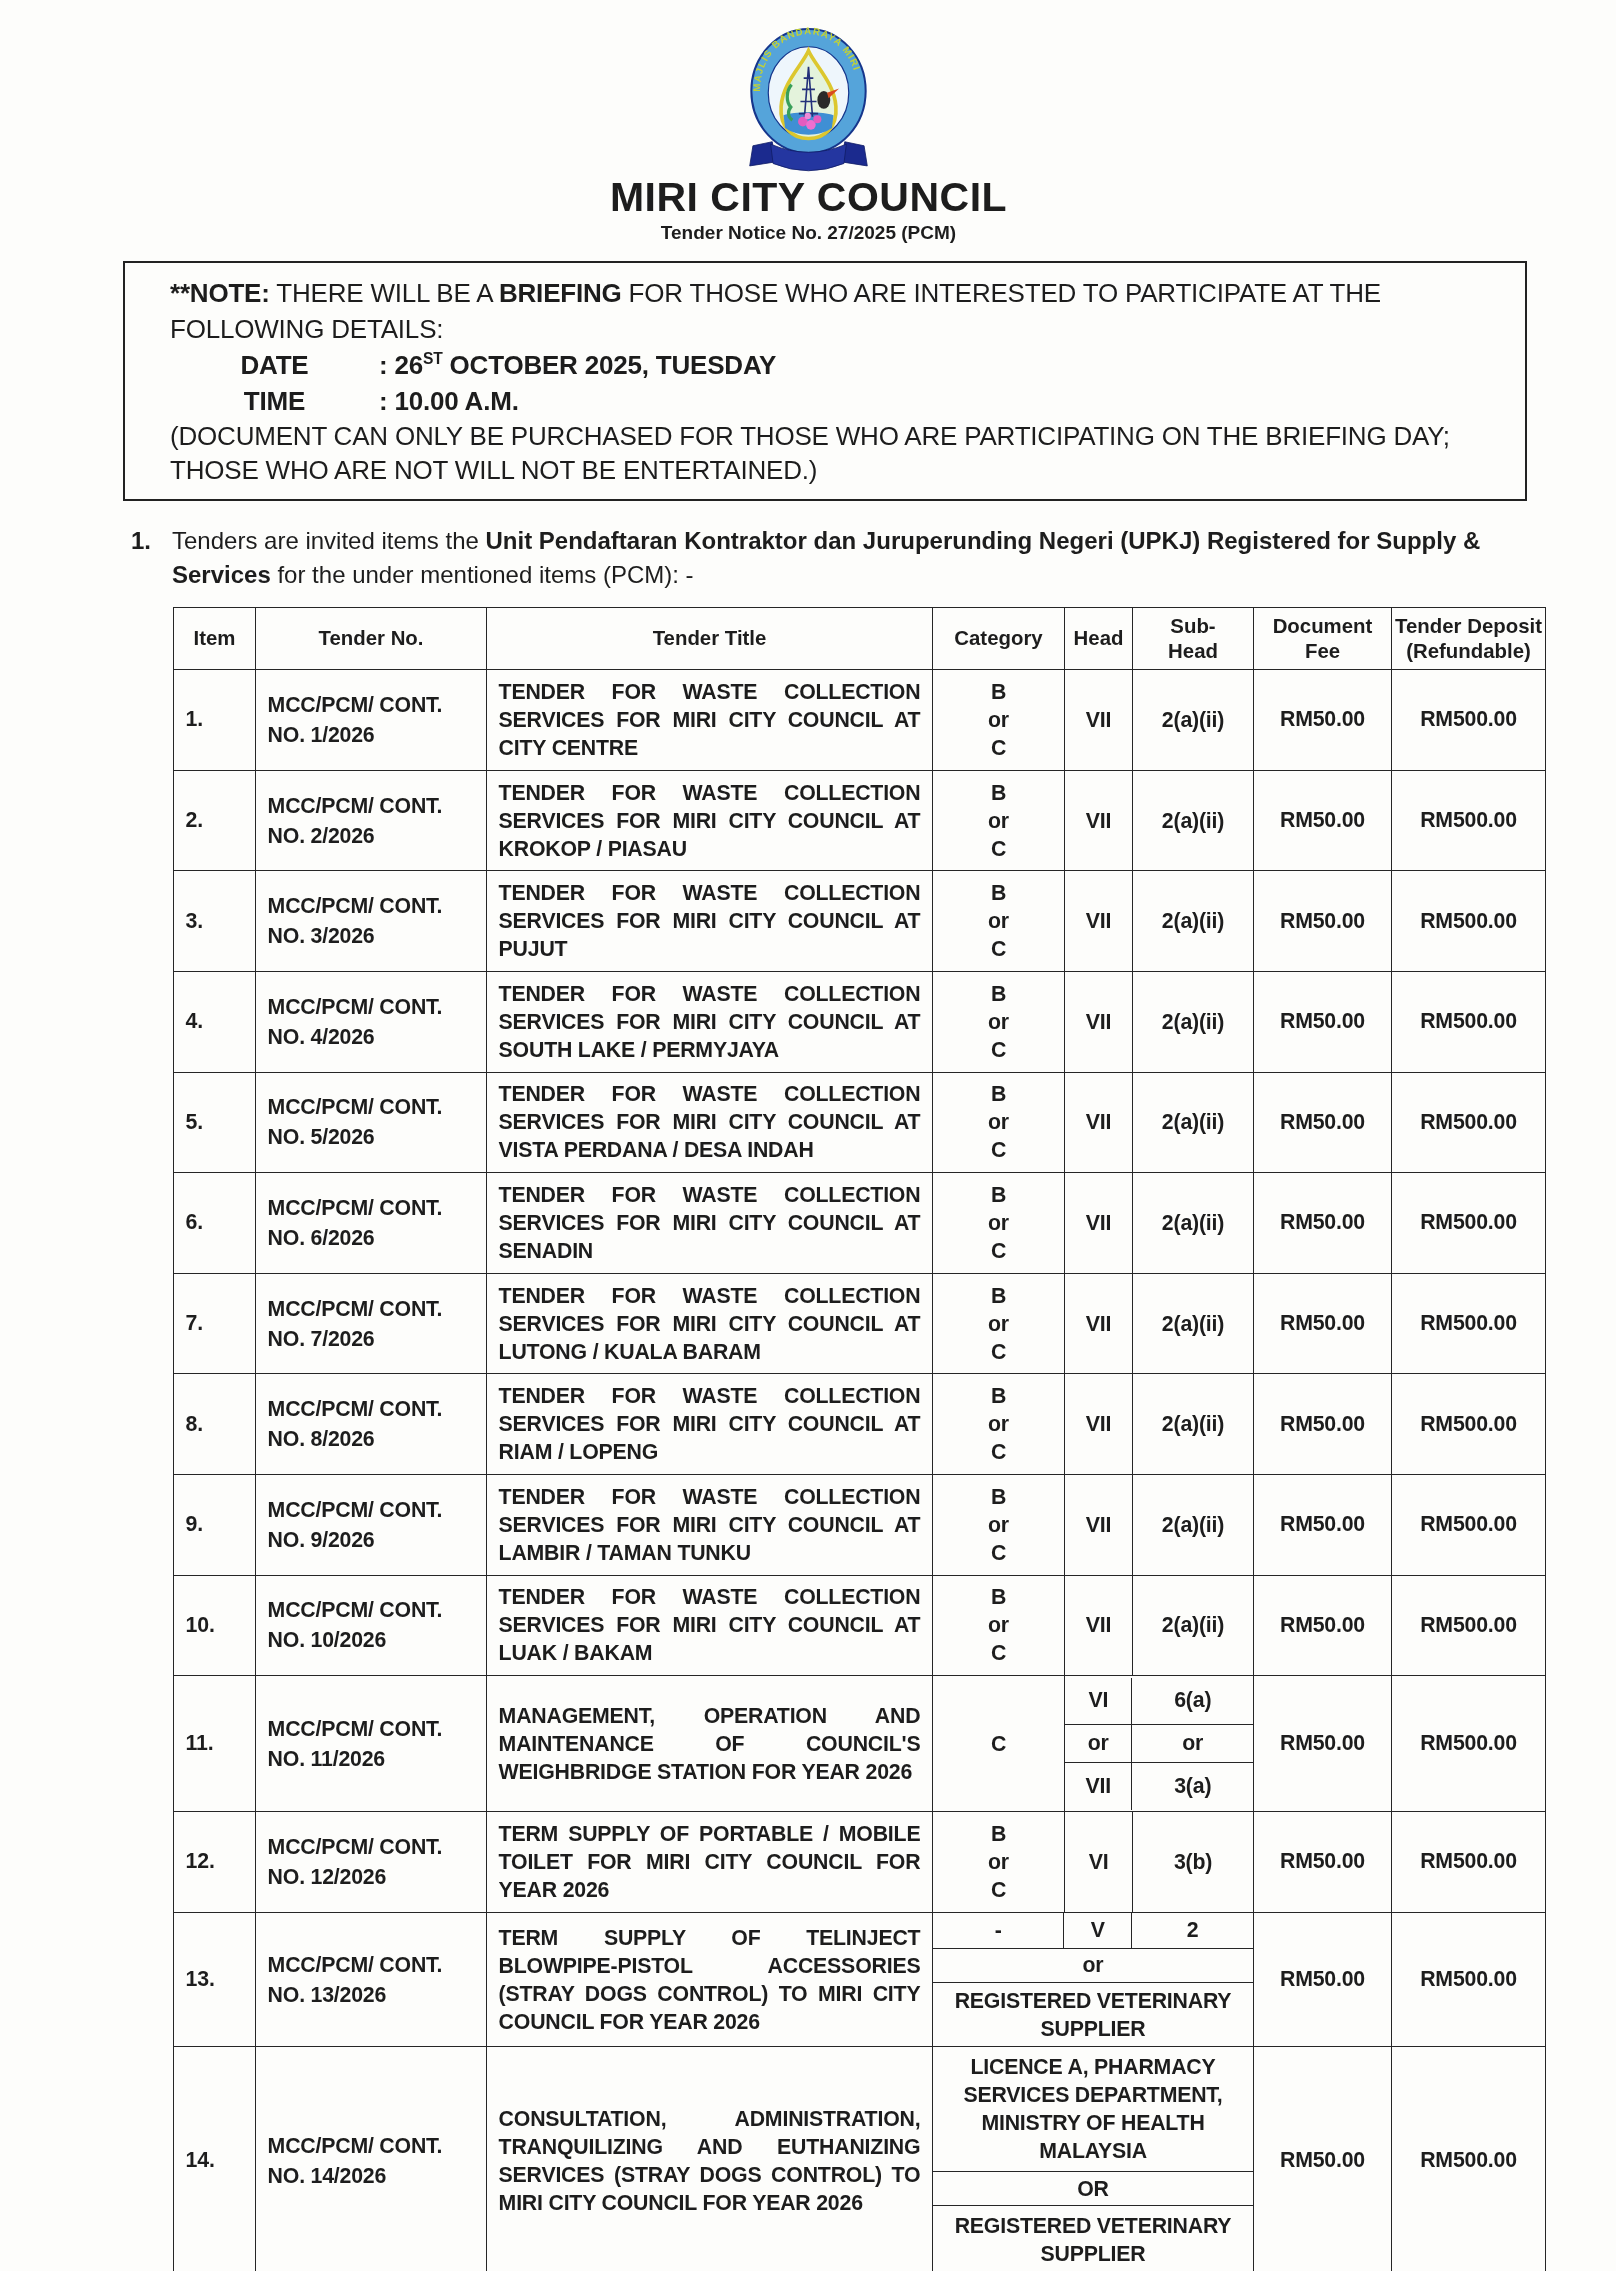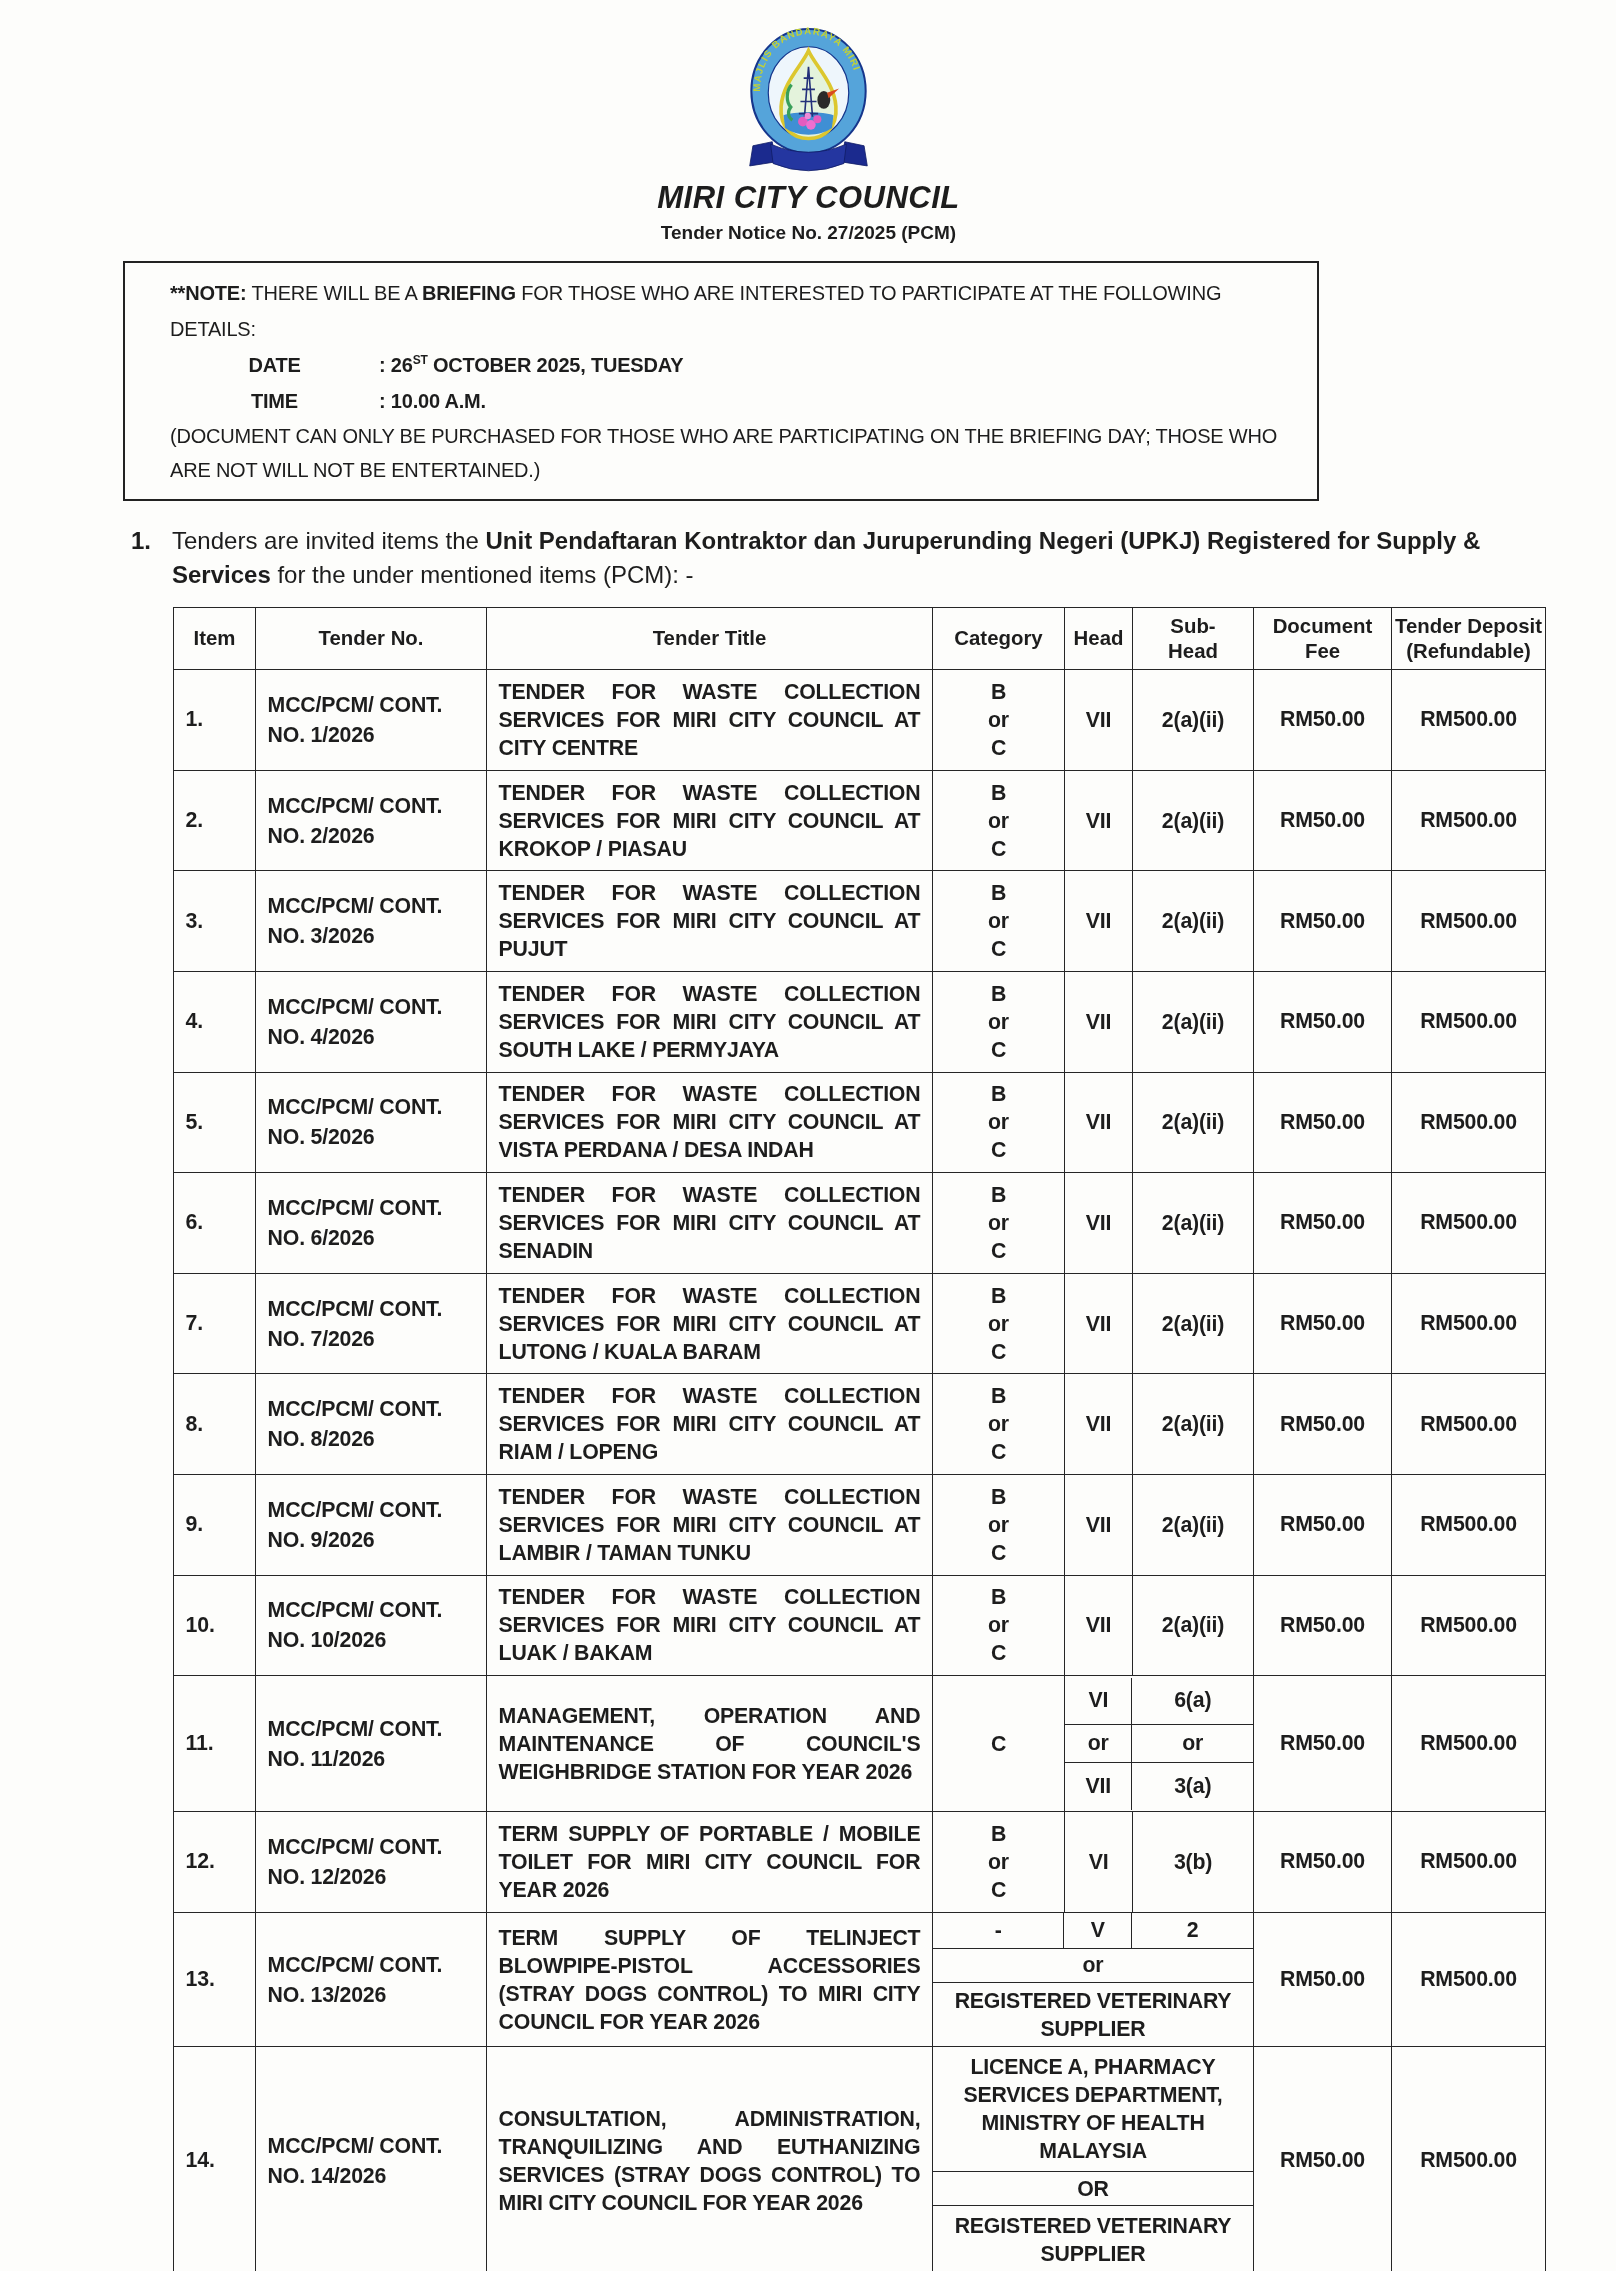--- a/index.html
+++ b/index.html
@@ -3,26 +3,26 @@
 <meta charset="utf-8">
 <style>
   html,body{margin:0;padding:0;background:#d9d9d9;}
   .page{
     position:relative;width:1617px;height:2272px;margin:0 auto;background:#fdfdfb;
     font-family:"Liberation Sans","DejaVu Sans",sans-serif;color:#1d1d1d;overflow:hidden;
   }
   
   .logo-wrap{width:100%;display:flex;justify-content:center;padding-top:25px;}
   
-  .doc-title{margin:1.9px 0 0 0;text-align:center;font-size:31px;font-weight:bold;letter-spacing:0.5px;line-height:35px;font-style:italic;}
+  .doc-title{margin:1.9px 0 0 0;text-align:center;font-size:41px;font-weight:bold;letter-spacing:0.5px;line-height:35px;}
   .doc-subtitle{margin:0;text-align:center;font-size:19px;font-weight:bold;line-height:35px;}
   
   .note-box{
-    margin:11.6px 0 0 123px;width:1196px;box-sizing:border-box;border:2.9px solid #222;
-    padding:11.6px 17.5px 11.6px 45px;font-size:20px;line-height:36px;letter-spacing:-0.2px;
+    margin:11.6px 0 0 123px;width:1404px;box-sizing:border-box;border:2.9px solid #222;
+    padding:11.6px 17.5px 11.6px 45px;font-size:26px;line-height:36px;letter-spacing:-0.2px;
   }
   .note-line1 b{font-weight:bold;}
   .note-row{display:flex;text-align:center;}
   .note-lab{font-weight:bold;width:209px;flex:0 0 209px;}
   .note-val{font-weight:bold;}
   .note-foot{font-weight:normal;line-height:34px;}
   sup{font-size:60%;vertical-align:super;line-height:0;}
   
   .intro{display:flex;margin:23px 0 0 131px;width:1397px;font-size:24px;line-height:34px;}
   .intro-num{font-weight:bold;width:41px;flex:0 0 41px;}

